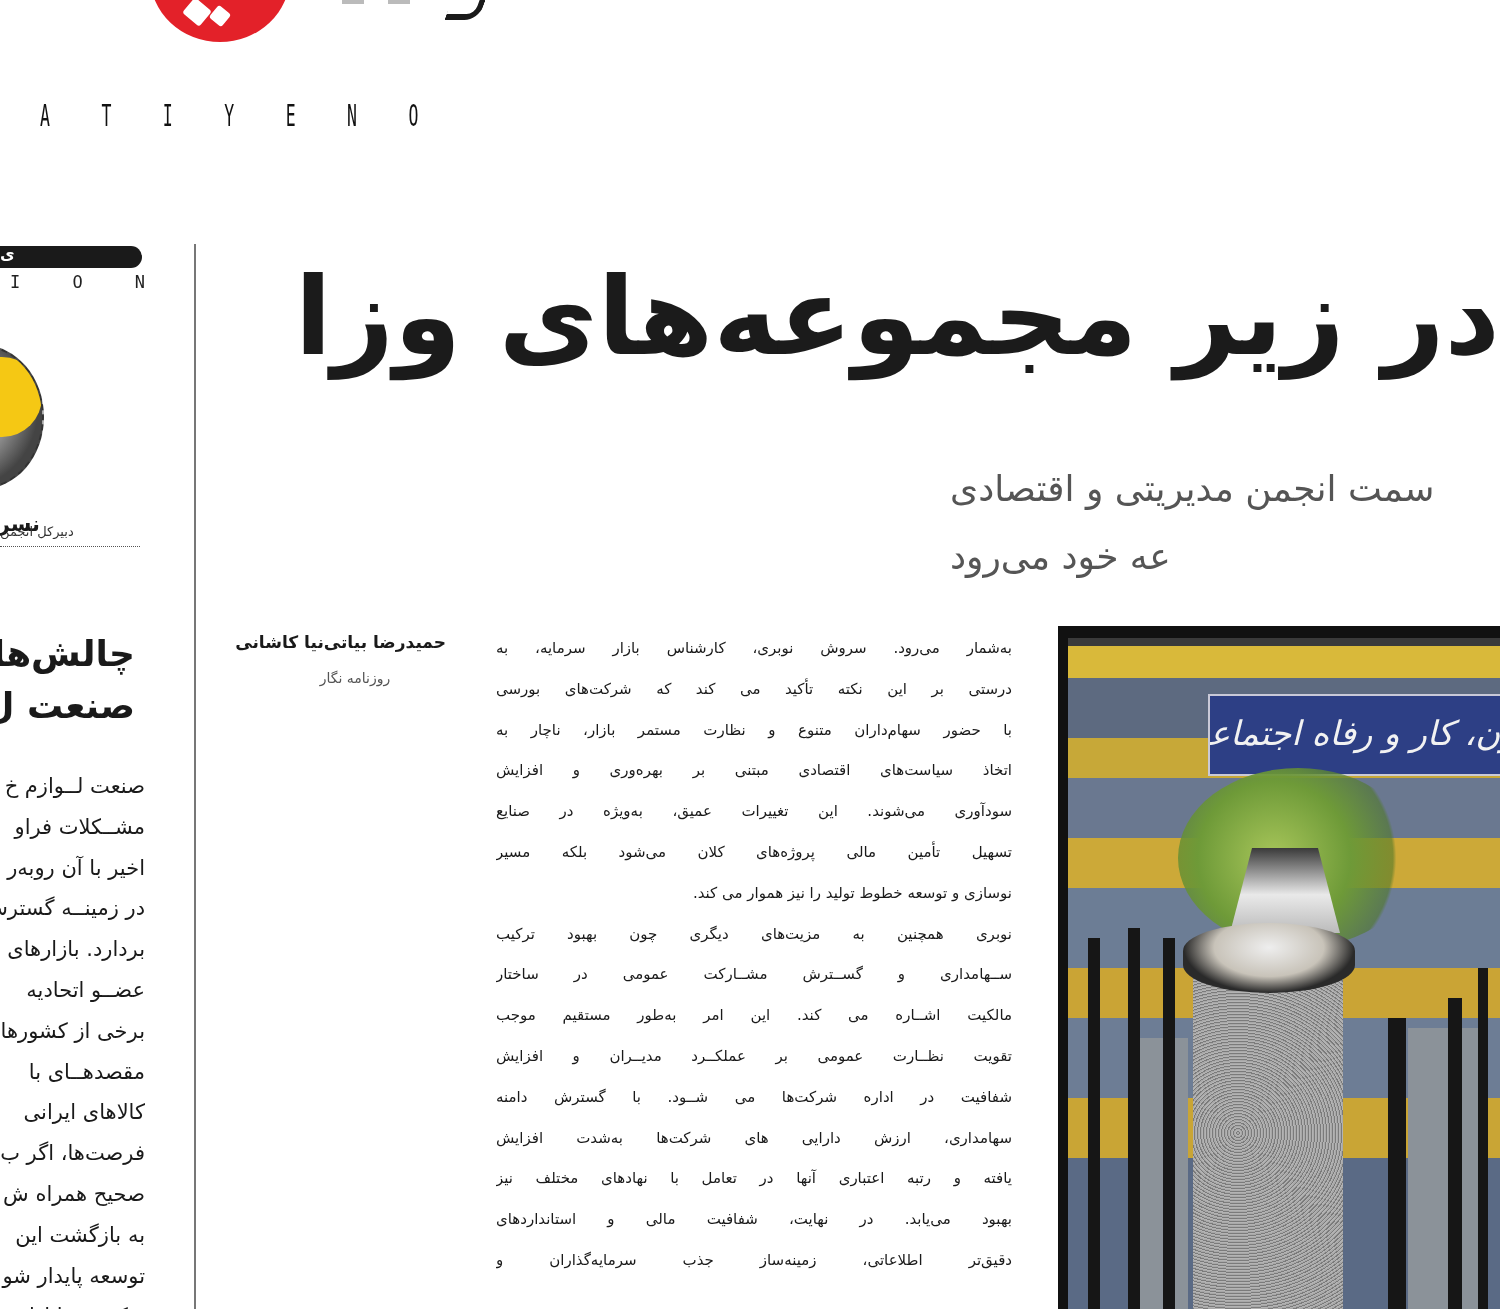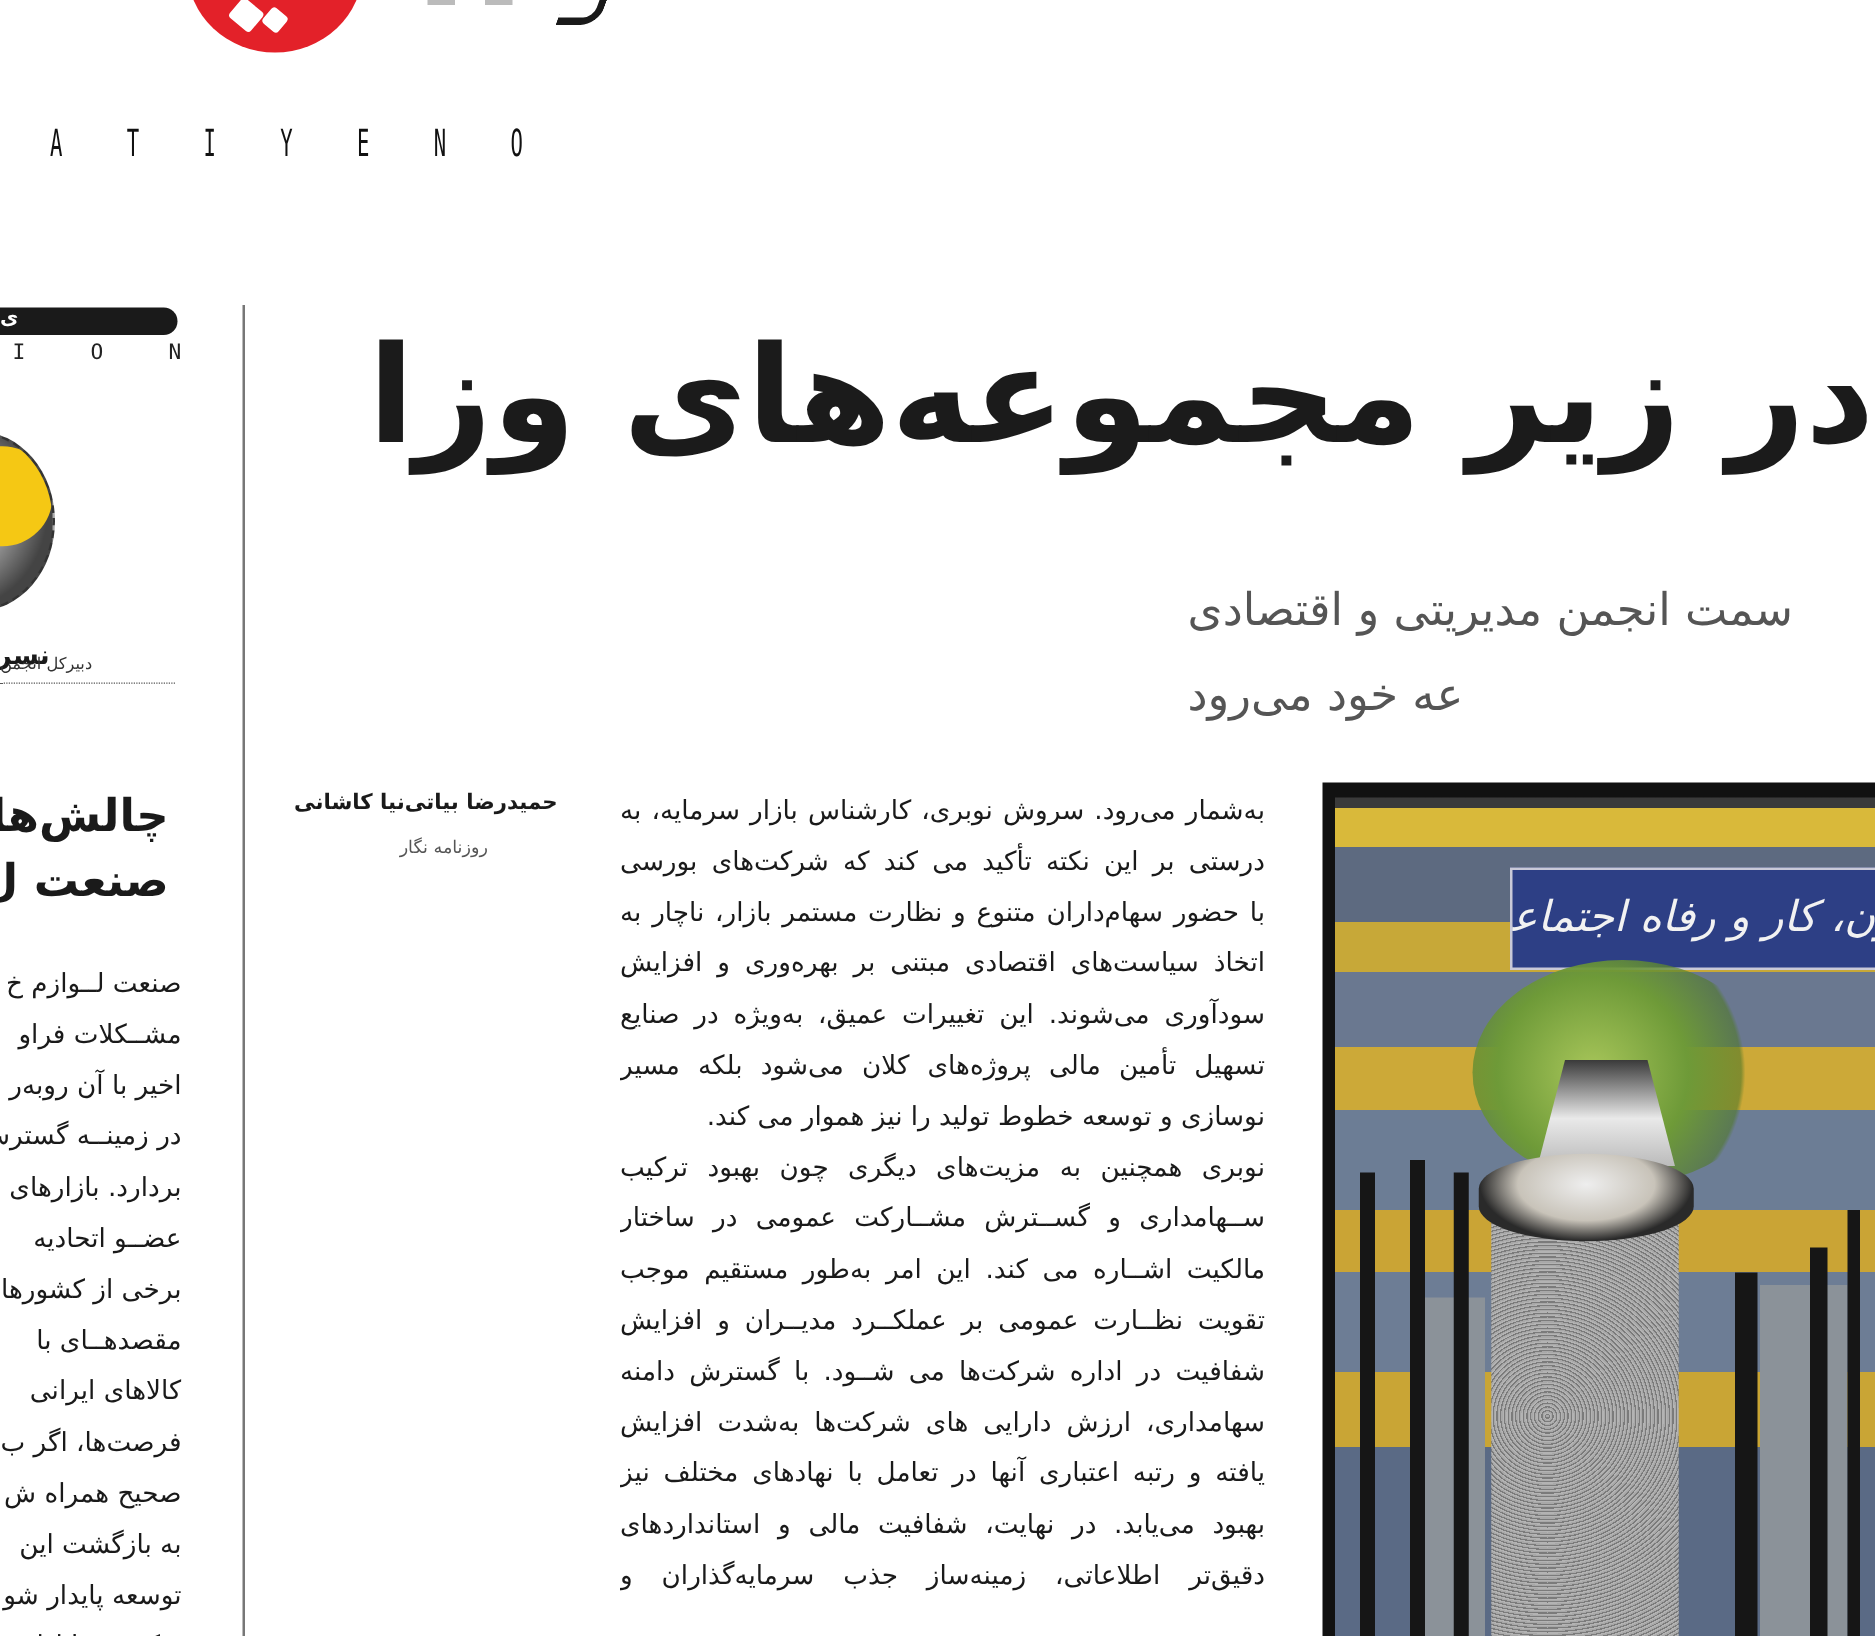--- a/index.html
+++ b/index.html
@@ -43,21 +43,21 @@
     
     .headline { left:298px; top:242px; width:1202px; font-size:108px; font-weight:bold; direction:rtl;
       white-space:nowrap; line-height:150px; color:#1b1b1b; text-align:left; overflow:hidden; }
     .subhead { left:950px; top:455px; width:550px; direction:rtl; color:#555; font-size:36px; line-height:68px;
       white-space:nowrap; overflow:hidden; text-align:left; }
     
     .byline-name { left:240px; top:632px; width:206px; font-size:17px; font-weight:bold; direction:rtl; text-align:left; white-space:nowrap; }
     .byline-role { left:252px; top:670px; width:206px; font-size:14px; color:#555; direction:rtl; text-align:center; }
     
     .body-col { left:496px; top:628px; width:516px; direction:rtl; }
-    .body-col div { font-size:21px; line-height:40.8px; height:40.8px; white-space:nowrap; text-align:justify;
+    .body-col div { font-size:15px; line-height:40.8px; height:40.8px; white-space:nowrap; text-align:justify;
       text-align-last:justify; overflow:hidden; }
     .body-col div.last { text-align-last:right; }
     
     .photo { left:1058px; top:626px; width:460px; height:700px; background:#111; }
     .photo-inner { position:absolute; left:10px; top:12px; right:0; bottom:0; overflow:hidden;
       background:linear-gradient(#3a3a3a 0 8px, #d9b93a 8px 40px, #5d6a80 40px 100px, #c7a838 100px 140px, #6a7890 140px 200px, #cca938 200px 250px, #6c7d95 250px 330px, #caa435 330px 380px, #6d7d95 380px 460px, #c9a535 460px 520px, #5a6a85 520px 700px); }
     .sign { position:absolute; left:140px; top:56px; right:-10px; height:78px; background:#2d3f85;
       border:2px solid #c9c9d8; color:#f2f2f2; font-size:34px; direction:rtl; line-height:74px;
       padding-left:20px; font-style:italic; white-space:nowrap; overflow:hidden; text-align:left; }
     .tree { position:absolute; left:110px; top:130px; width:240px; height:180px; border-radius:50%;

